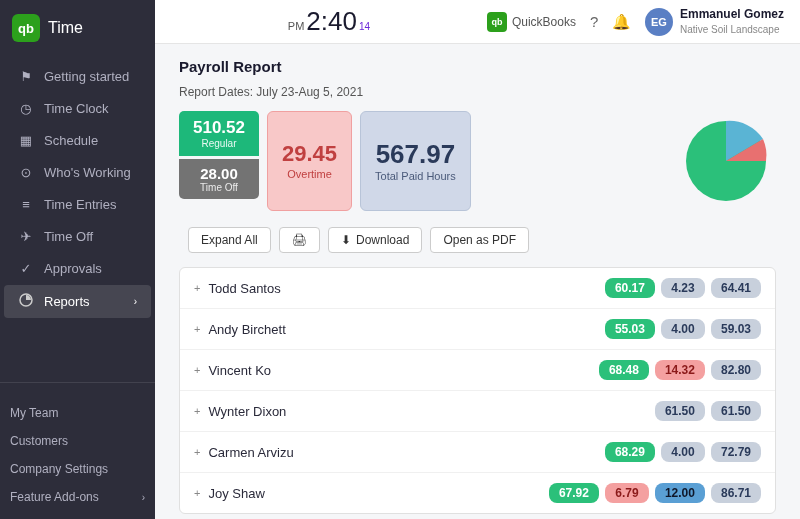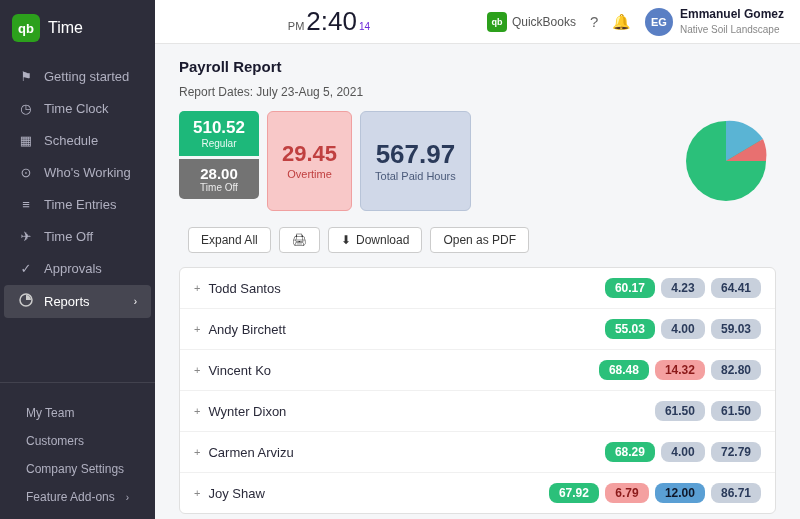--- a/index.html
+++ b/index.html
@@ -52,21 +52,21 @@
     .nav-item .nav-icon { width: 16px; text-align: center; font-size: 13px; }
     .nav-item .chevron { margin-left: auto; font-size: 10px; }
     .sidebar-divider { height: 1px; background: rgba(255,255,255,0.1); margin: 8px 0; }
     .sidebar-bottom {
       padding: 8px 0;
     }
     .bottom-item {
       display: flex;
       align-items: center;
       gap: 10px;
-      padding: 7px 26px;
+      padding: 7px 10px;
       color: #b0b0c0;
       font-size: 12px;
       cursor: pointer;
     }
     .bottom-item .chevron { margin-left: auto; font-size: 10px; }
 
     
     .main {
       flex: 1;
       display: flex;

